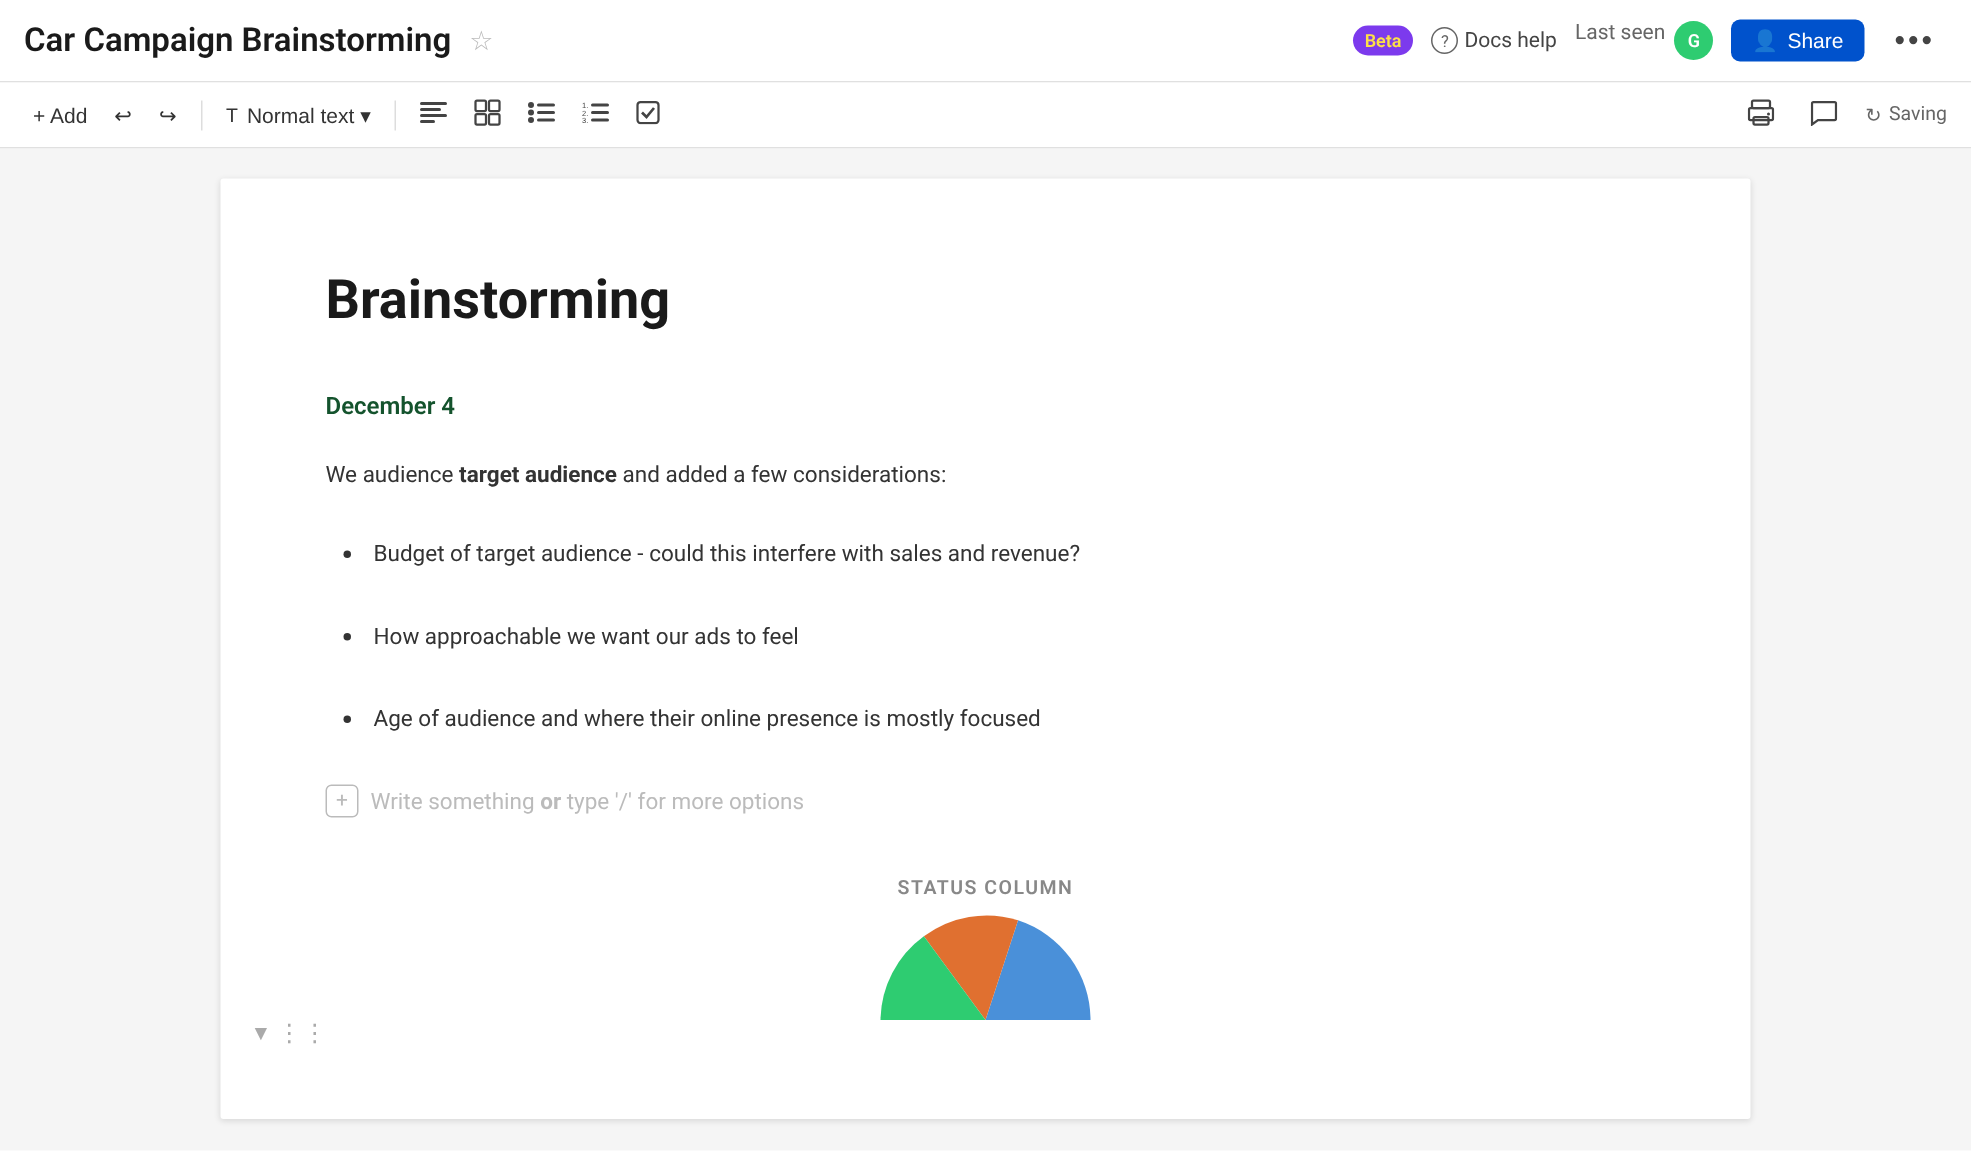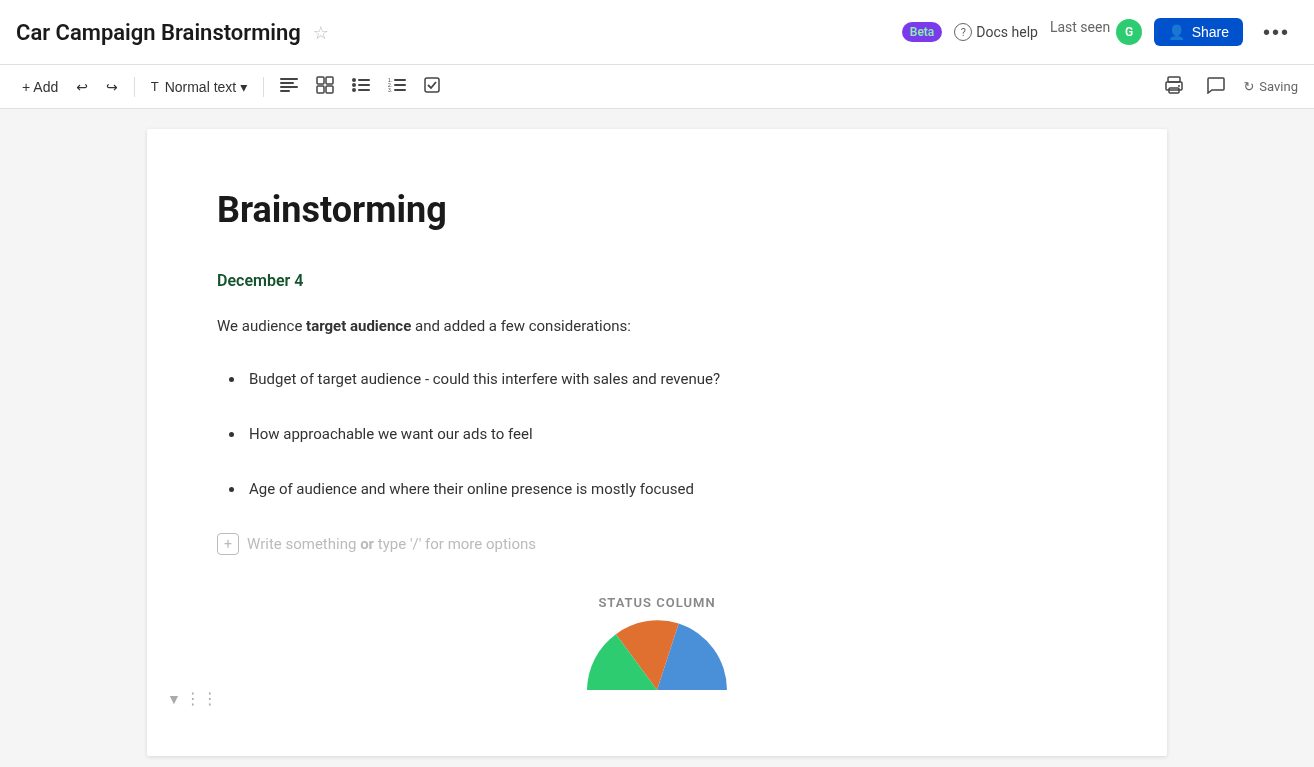--- a/index.html
+++ b/index.html
@@ -3,40 +3,40 @@
   <meta charset="utf-8">
   <style>
     * { box-sizing: border-box; margin: 0; padding: 0; }
     body { font-family: -apple-system, BlinkMacSystemFont, 'Segoe UI', Roboto, sans-serif; background: #f5f5f5; height: 767px; overflow: hidden; }
 
     
     .header {
       display: flex;
       align-items: center;
       padding: 0 16px;
-      height: 65px;
+      height: 55px;
       background: #fff;
       border-bottom: 1px solid #e0e0e0;
       gap: 12px;
     }
     .header-title {
       font-size: 22px;
       font-weight: 600;
       color: #1a1a1a;
       flex: none;
     }
     .star-icon {
       color: #bbb;
       font-size: 18px;
       cursor: pointer;
     }
     .header-spacer { flex: 1; }
     .beta-badge {
       background: #7c3aed;
-      color: #86efac;
+      color: #fde047;
       font-size: 12px;
       font-weight: 600;
       padding: 3px 8px;
       border-radius: 12px;
     }
     .docs-help {
       display: flex;
       align-items: center;
       gap: 4px;
       color: #444;

